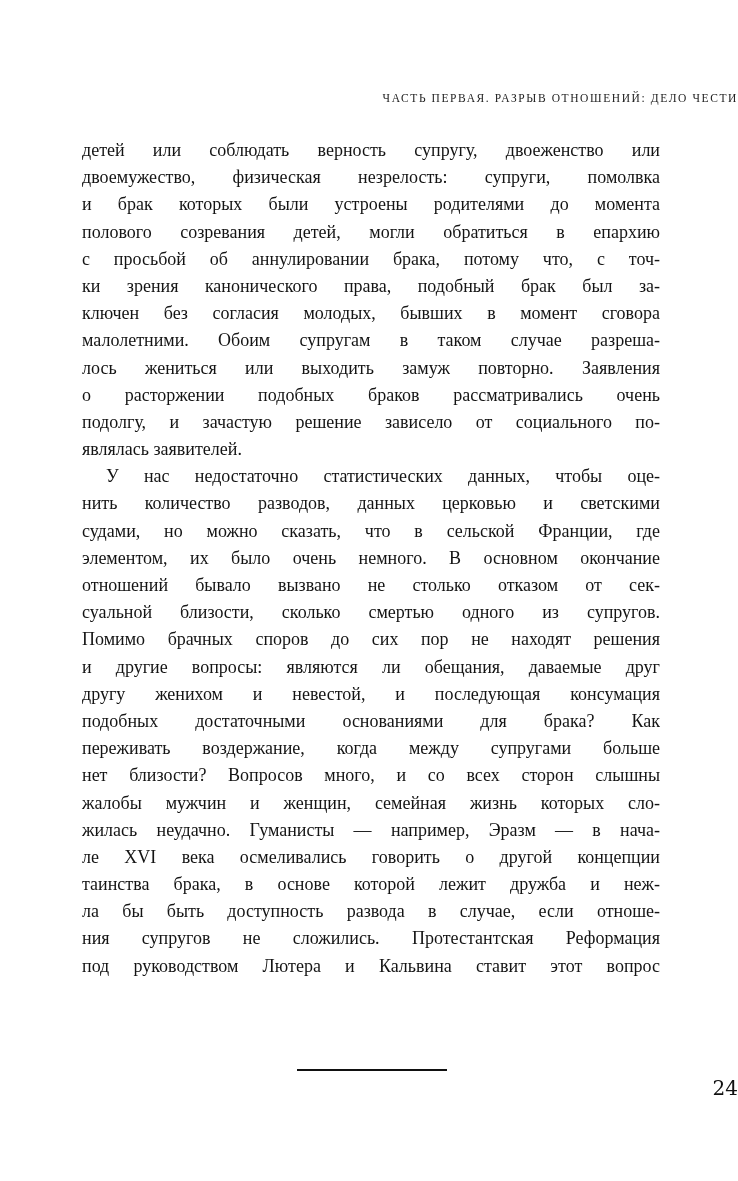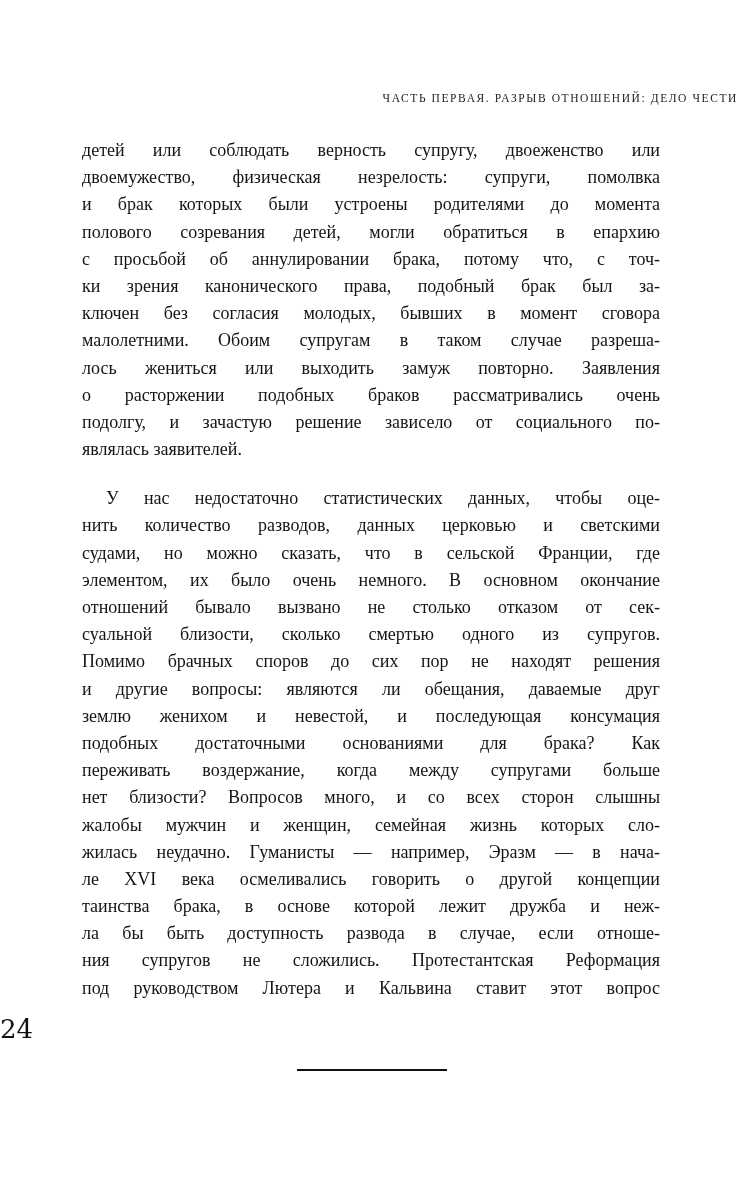--- a/index.html
+++ b/index.html
@@ -12,28 +12,28 @@
     .body-text {
       position: absolute; top: 137px; left: 82px; width: 578px;
       font-family: "Liberation Serif", "DejaVu Serif", serif;
       font-size: 18px; line-height: 27.2px; color: #141414;
     }
     .line {
       display: block; text-align: justify; text-align-last: justify;
       white-space: nowrap; height: 27.2px;
     }
     .line.last { text-align-last: left; }
-    .line.indent { padding-left: 24px; margin-top: 22px; }
+    .line.indent { padding-left: 24px; }
     .rule {
       position: absolute; top: 1069px; left: 297px; width: 150px; height: 2px; background: #111;
     }
     .page-number {
-      position: absolute; top: 1014px; left: 0; width: 738px; text-align: left;
+      position: absolute; top: 1076px; left: 0; width: 738px; text-align: right;
       font-family: "DejaVu Serif", "Liberation Serif", serif;
-      font-size: 26px; color: #111;
+      font-size: 20px; color: #111;
     }
   </style>
 </head>
 <body>
 
 <div class="running-head">ЧАСТЬ ПЕРВАЯ. РАЗРЫВ ОТНОШЕНИЙ: ДЕЛО ЧЕСТИ</div>
 
 <div class="body-text">
   <div>
     <span class="line">детей или соблюдать верность супругу, двоеженство или</span>
@@ -51,21 +51,21 @@
   </div>
   <div>
     <span class="line indent">У нас недостаточно статистических данных, чтобы оце-</span>
     <span class="line">нить количество разводов, данных церковью и светскими</span>
     <span class="line">судами, но можно сказать, что в сельской Франции, где</span>
     <span class="line">элементом, их было очень немного. В основном окончание</span>
     <span class="line">отношений бывало вызвано не столько отказом от сек-</span>
     <span class="line">суальной близости, сколько смертью одного из супругов.</span>
     <span class="line">Помимо брачных споров до сих пор не находят решения</span>
     <span class="line">и другие вопросы: являются ли обещания, даваемые друг</span>
-    <span class="line">землю женихом и невестой, и последующая консумация</span>
+    <span class="line">другу женихом и невестой, и последующая консумация</span>
     <span class="line">подобных достаточными основаниями для брака? Как</span>
     <span class="line">переживать воздержание, когда между супругами больше</span>
     <span class="line">нет близости? Вопросов много, и со всех сторон слышны</span>
     <span class="line">жалобы мужчин и женщин, семейная жизнь которых сло-</span>
     <span class="line">жилась неудачно. Гуманисты — например, Эразм — в нача-</span>
     <span class="line">ле XVI века осмеливались говорить о другой концепции</span>
     <span class="line">таинства брака, в основе которой лежит дружба и неж-</span>
     <span class="line">ла бы быть доступность развода в случае, если отноше-</span>
     <span class="line">ния супругов не сложились. Протестантская Реформация</span>
     <span class="line">под руководством Лютера и Кальвина ставит этот вопрос</span>

